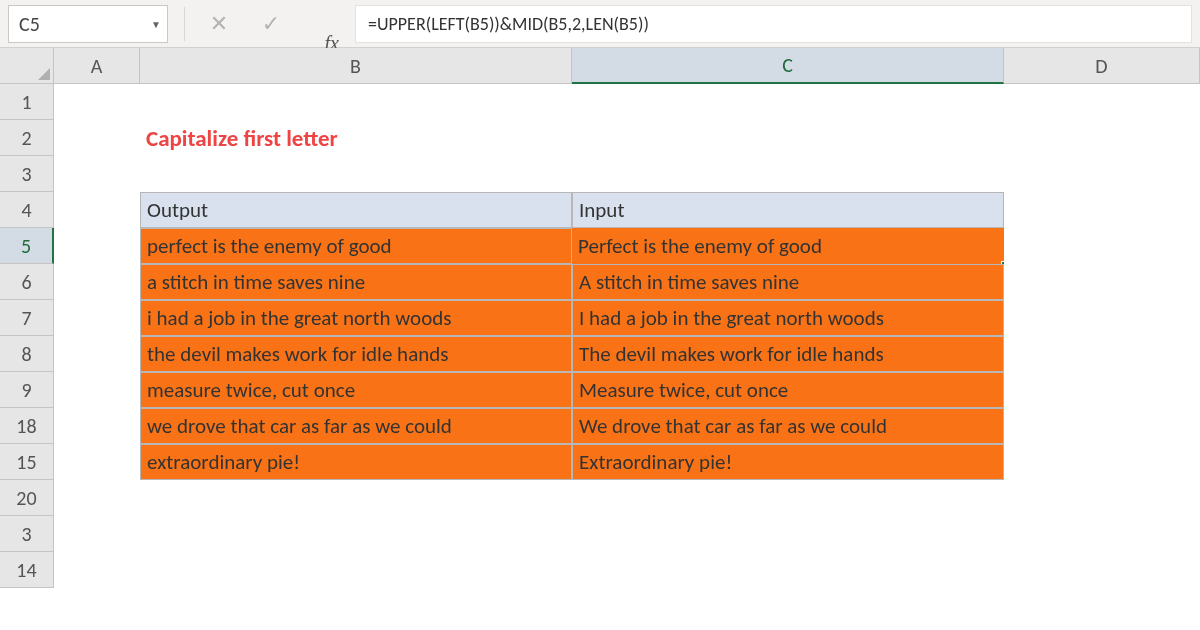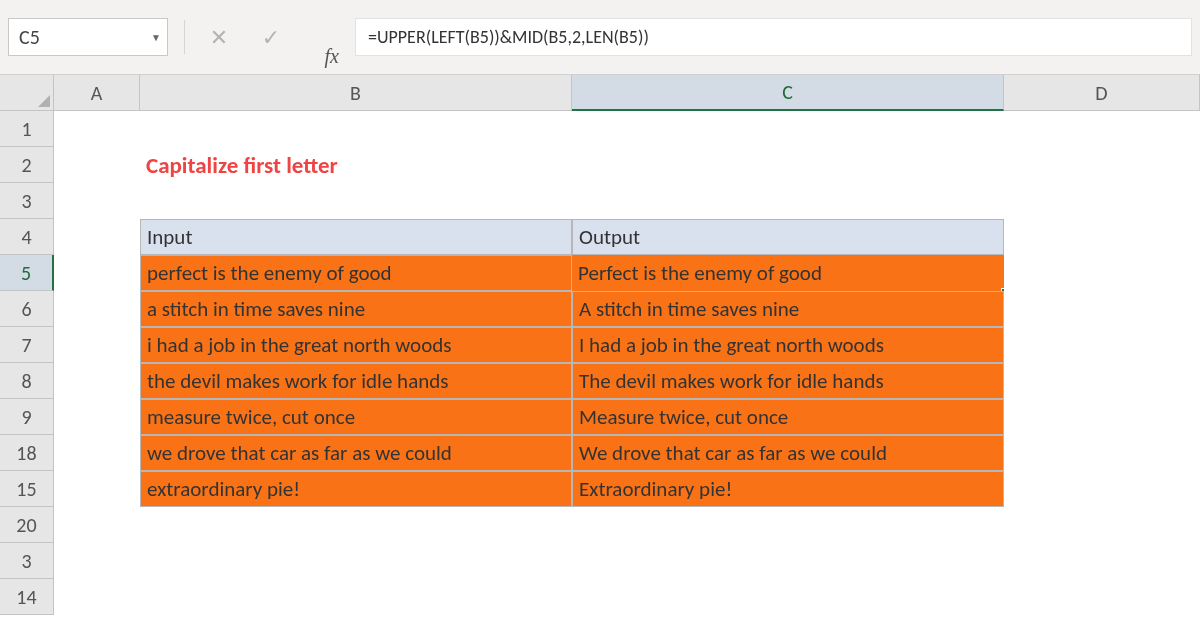--- a/index.html
+++ b/index.html
@@ -8,21 +8,21 @@
     font-family: Calibri, 'Segoe UI', Arial, sans-serif;
     background: #fff;
     overflow: hidden;
   }
   .app {
     width: 1200px;
     height: 630px;
     position: relative;
   }
   .formula-bar {
-    height: 75px;
+    height: 48px;
     border-bottom: 1px solid #d0d0d0;
     background: #f3f2f1;
     display: flex;
     align-items: center;
     padding: 0 8px;
     gap: 16px;
   }
   .name-box {
     width: 160px;
     height: 38px;
@@ -219,22 +219,22 @@
     <div class="cell empty"></div>
 
     <div class="row-head">3</div>
     <div class="cell empty"></div>
     <div class="cell empty"></div>
     <div class="cell empty"></div>
     <div class="cell empty"></div>
 
     <div class="row-head">4</div>
     <div class="cell empty"></div>
+    <div class="cell header-cell">Output</div>
     <div class="cell header-cell">Input</div>
-    <div class="cell header-cell">Output</div>
     <div class="cell empty"></div>
 
     <div class="row-head active">5</div>
     <div class="cell empty"></div>
     <div class="cell data-cell">perfect is the enemy of good</div>
     <div class="cell data-cell selected">
       <span>Perfect is the enemy of good</span>
       <div class="sel-outline">
         <div class="fill-handle"></div>
       </div>

